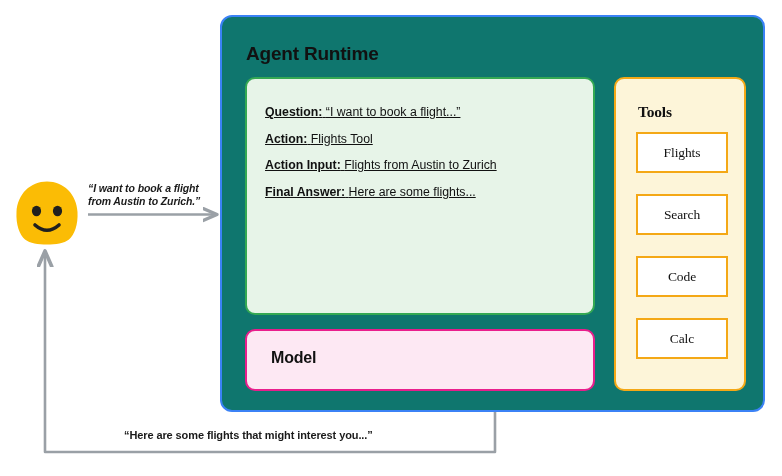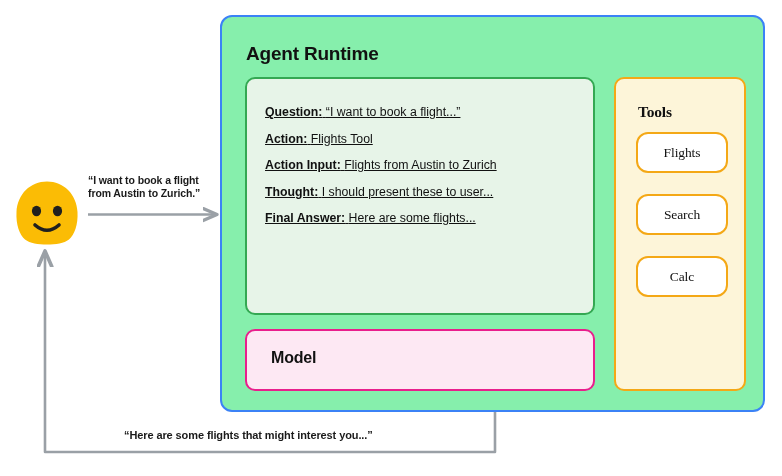--- a/index.html
+++ b/index.html
@@ -42,39 +42,40 @@
     position: absolute;
     font-size: 10.5px;
     line-height: 13px;
     color: #1a1a1a;
     font-weight: 600;
     letter-spacing: -0.1px;
     white-space: pre-line;
   }
   .label-request {
     left: 88px;
-    top: 174px;
+    top: 182px;
     width: 140px;
+    font-style: italic;
   }
   .label-response {
     left: 124px;
     top: 428px;
     font-size: 11px;
     line-height: 14px;
   }
 
   
   .runtime {
     position: absolute;
     left: 220px;
     top: 15px;
     width: 545px;
     height: 397px;
     box-sizing: border-box;
-    background: #86efac;
+    background: #0f766e;
     border: 2px solid #3b82f6;
     border-radius: 12px;
   }
   .runtime-title {
     position: absolute;
     left: 24px;
     top: 26px;
     font-size: 19px;
     font-weight: 600;
     color: #111111;
@@ -158,21 +159,21 @@
     left: 20px;
     top: 53px;
     width: 92px;
   }
   .tool-btn {
     box-sizing: border-box;
     width: 92px;
     height: 41px;
     background: #ffffff;
     border: 2px solid #f4a816;
-    border-radius: 12px;
+    border-radius: 0;
     margin-bottom: 21px;
     display: flex;
     align-items: center;
     justify-content: center;
     font-size: 13.5px;
     color: #111111;
     letter-spacing: -0.1px;
   }
   .tool-btn:last-child { margin-bottom: 8px; }
 </style>
@@ -222,37 +223,34 @@
       </div>
       <div class="trace-line">
         <span class="k">Action:</span>
         <span class="v">Flights Tool</span>
       </div>
       <div class="trace-line">
         <span class="k">Action Input:</span>
         <span class="v">Flights from Austin to Zurich</span>
       </div>
       <div class="trace-line">
-        <span class="k">Thought:</span>
-        <span class="v">I should present these to user...</span>
-      </div>
-      <div class="trace-line">
         <span class="k">Final Answer:</span>
         <span class="v">Here are some flights...</span>
       </div>
     </div>
 
     <div class="model">
       <div class="model-title">Model</div>
     </div>
 
     <div class="tools">
       <div class="tools-title">Tools</div>
       <div class="tool-list">
         <div class="tool-btn">Flights</div>
         <div class="tool-btn">Search</div>
+        <div class="tool-btn">Code</div>
         <div class="tool-btn">Calc</div>
       </div>
     </div>
 
   </div>
 
 </div>
 
 </body></html>

